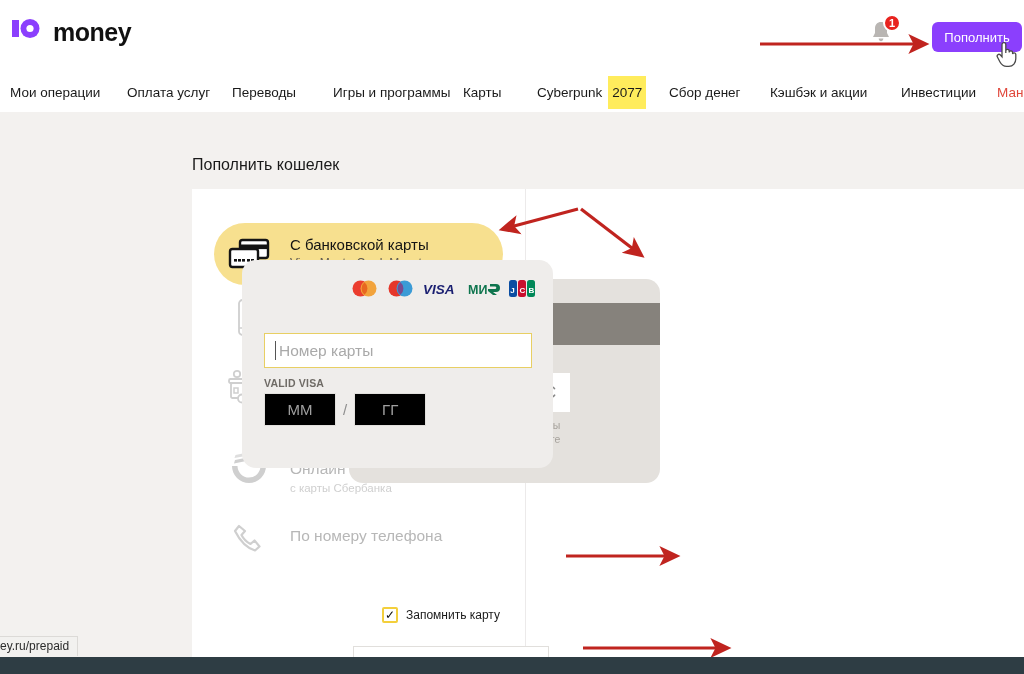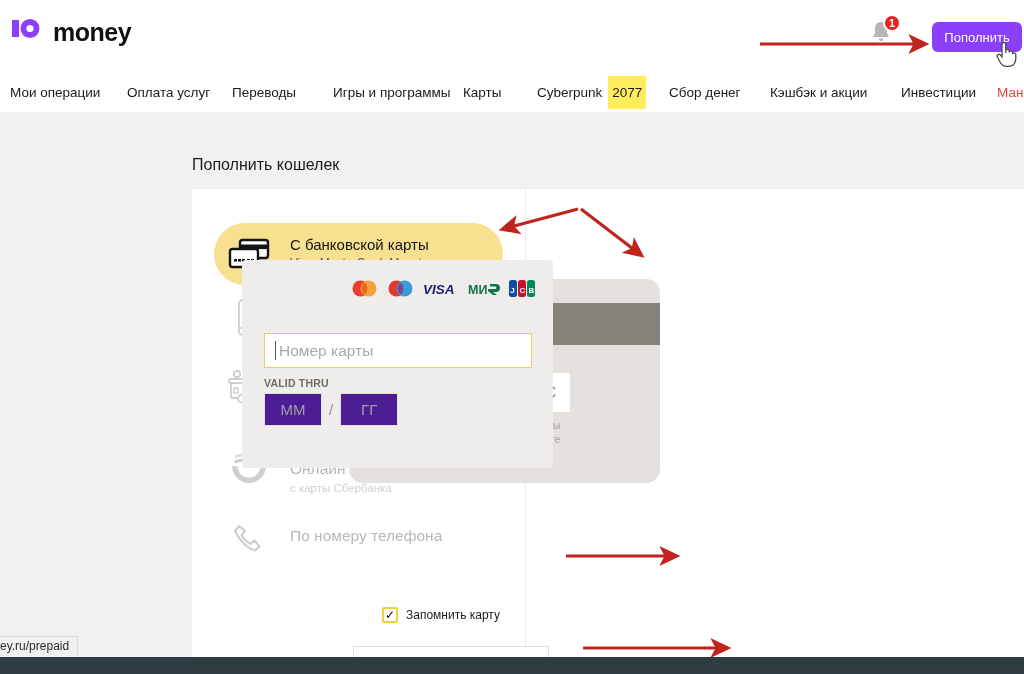--- a/index.html
+++ b/index.html
@@ -110,21 +110,21 @@
     display: flex; align-items: center; justify-content: center;
     font-size: 17px; color: #868686; letter-spacing: 0.5px;
   }
   .cvc-hint {
     position: absolute; left: 157px; top: 139px; width: 100px;
     font-size: 10.5px; color: #a6a29c; line-height: 1.35;
   }
 
   .front-card {
     position: absolute; left: 242px; top: 148px;
-    width: 311px; height: 208px; border-radius: 4px;
+    width: 311px; height: 208px; border-radius: 14px;
     background: #efedeb;
   }
   .brand-row {
     position: absolute; right: 18px; top: 20px;
     display: flex; align-items: center; gap: 9px;
   }
   .card-input {
     position: absolute; left: 22px; top: 73px;
     width: 268px; height: 35px;
     background: #fff; border: 1px solid #e8cf63;
@@ -138,21 +138,21 @@
   }
   .valid-label {
     position: absolute; left: 22px; top: 117px;
     font-size: 10.5px; color: #6f6b66; font-weight: bold; letter-spacing: 0.2px;
   }
   .exp-row {
     position: absolute; left: 22px; top: 133px;
     display: flex; align-items: center; gap: 7px;
   }
   .exp-box {
-    width: 58px; height: 33px; background: #4c1d95; border: 1px solid #e2e0dd;
+    width: 72px; height: 33px; background: #000000; border: 1px solid #e2e0dd;
     display: flex; align-items: center; justify-content: center;
     font-size: 15px; color: #a0a0a0; cursor: text;
   }
   .exp-sep { font-size: 15px; color: #8e8e8e; }
 
   .remember-row {
     position: absolute; left: 382px; top: 495px;
     display: flex; align-items: center; gap: 8px; cursor: pointer;
   }
   .chk {
@@ -378,21 +378,21 @@
           <text x="10.4" y="12.5" font-family="Liberation Sans, sans-serif" font-size="8" font-weight="bold" fill="#ffffff">C</text>
           <text x="19.4" y="12.5" font-family="Liberation Sans, sans-serif" font-size="8" font-weight="bold" fill="#ffffff">B</text>
         </svg>
       </div>
 
       <div class="card-input">
         <span class="caret"></span>
         <span>Номер карты</span>
       </div>
 
-      <div class="valid-label">VALID THRU</div>
+      <div class="valid-label">VALID VISA</div>
 
       <div class="exp-row">
         <div class="exp-box">ММ</div>
         <span class="exp-sep">/</span>
         <div class="exp-box">ГГ</div>
       </div>
     </div>
 
     <div class="remember-row">
       <span class="chk">✓</span>

